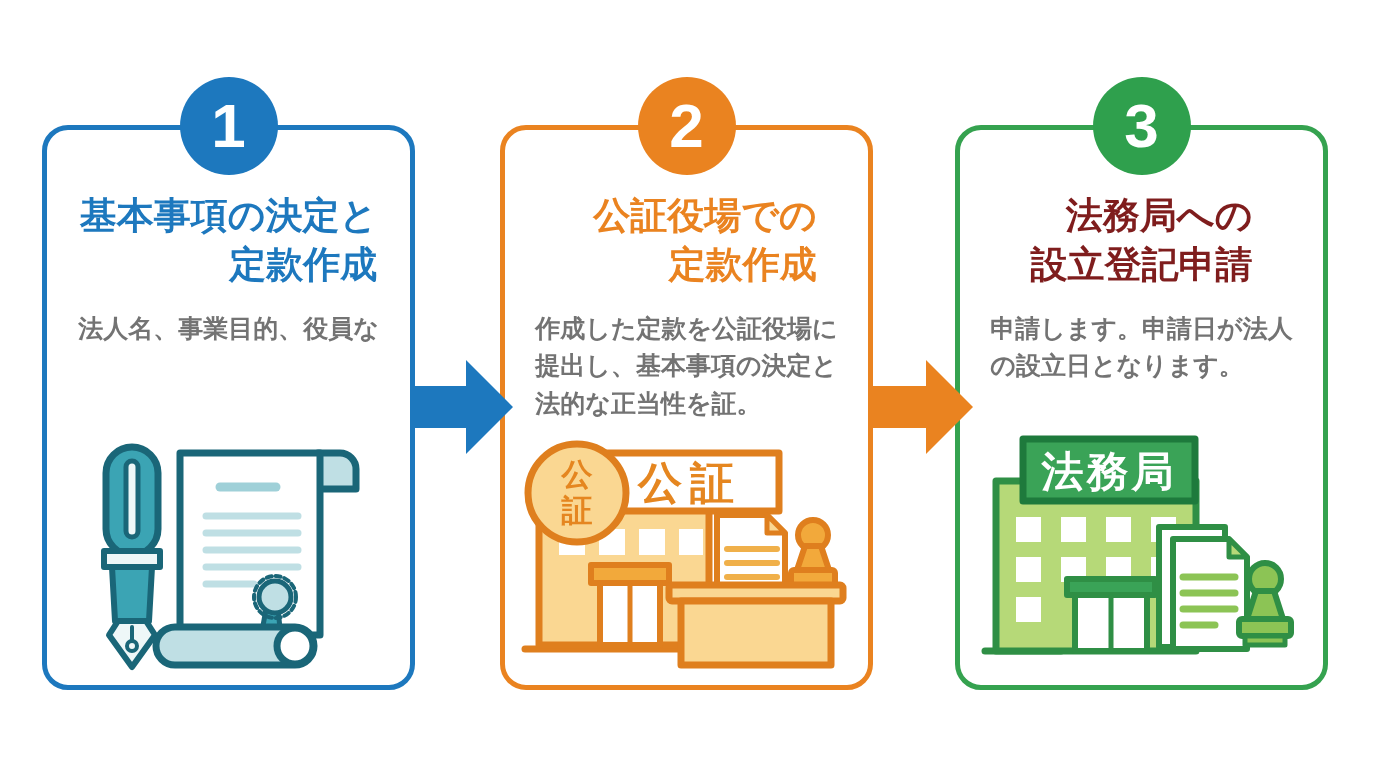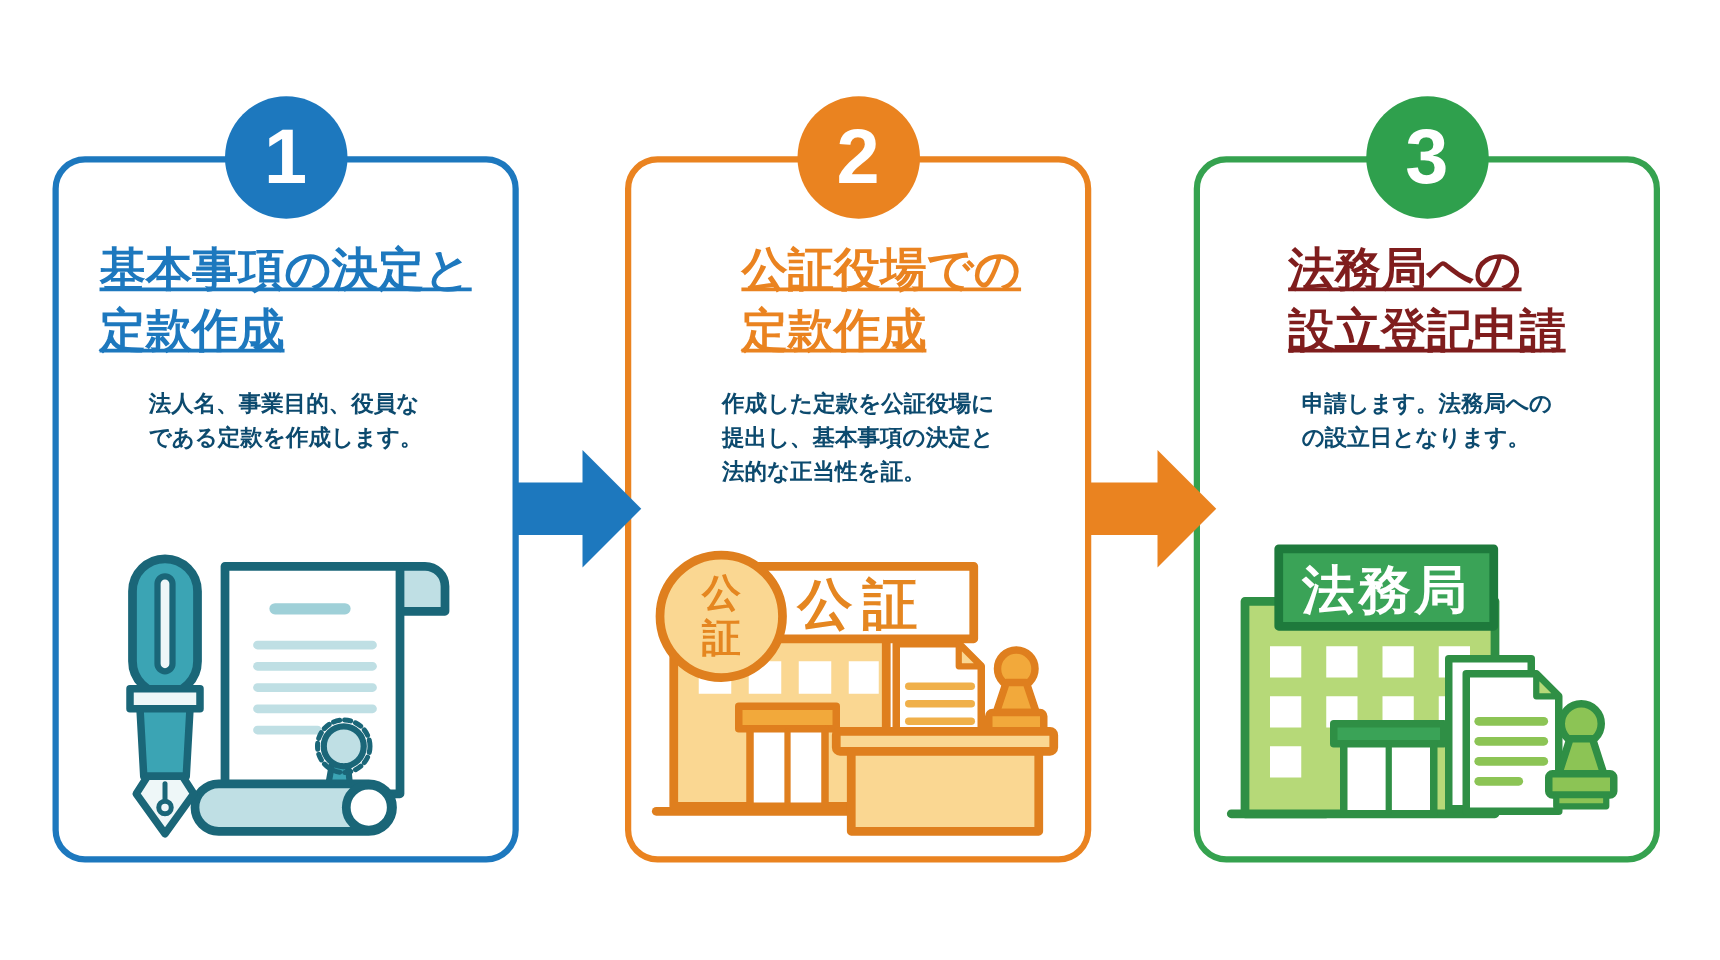--- a/index.html
+++ b/index.html
@@ -24,31 +24,31 @@
     position:absolute;top:-53px;left:50%;transform:translateX(-50%);
     width:98px;height:98px;border-radius:50%;
     display:flex;align-items:center;justify-content:center;
     color:#ffffff;font-size:62px;font-weight:700;line-height:1;
   }
   .card-1 .badge{background:#1d78be;}
   .card-2 .badge{background:#ea8320;}
   .card-3 .badge{background:#2fa04d;}
 
   .title{
-    margin:62px 0 0;text-align:left;
-    font-weight:700;font-size:37px;line-height:1.32;text-decoration:underline;
+    margin:62px 0 0;text-align:right;
+    font-weight:700;font-size:37px;line-height:1.32;
   }
   .card-1 .title{color:#1d78be;}
   .card-2 .title{color:#ea8320;margin-left:37px;}
   .card-3 .title{color:#7f1d1d;}
   .tline{display:block;white-space:nowrap;}
 
   .body-text{
-    margin:20px 0 12px;color:#0c4a6e;
-    font-size:18px;line-height:1.5;font-weight:600;
+    margin:20px 0 12px;color:#737373;
+    font-size:25px;line-height:1.5;font-weight:600;
   }
   .bline{display:block;white-space:nowrap;}
 
   .icon-wrap{margin-top:auto;margin-bottom:12px;line-height:0;}
 
   .arrow{position:absolute;top:359px;width:104px;height:96px;z-index:3;}
   .arrow-1{left:411px;}
   .arrow-2{left:871px;}
   .arrow-1 polygon{fill:#1d78be;}
   .arrow-2 polygon{fill:#ea8320;}
@@ -63,21 +63,20 @@
   <section class="card card-1">
     <div class="badge">
       <span>1</span>
     </div>
     <h2 class="title">
       <span class="tline">基本事項の決定と</span>
       <span class="tline">定款作成</span>
     </h2>
     <p class="body-text">
       <span class="bline">法人名、事業目的、役員な</span>
-      <span class="bline">である定款を作成します。</span>
     </p>
     <div class="icon-wrap">
       <svg width="302" height="234" viewBox="0 0 302 234">
 
         <g stroke-linejoin="round" stroke-linecap="round">
           <path d="M240,14 h22 a16,16 0 0 1 16,16 v20 h-38 z" fill="#bfdfe4" stroke="#1a6678" stroke-width="7"></path>
           <rect x="102" y="14" width="140" height="182" fill="#ffffff" stroke="#1a6678" stroke-width="7"></rect>
           <line x1="142" y1="48" x2="198" y2="48" stroke="#9fd0d8" stroke-width="9"></line>
           <line x1="128" y1="77" x2="220" y2="77" stroke="#bfdfe4" stroke-width="7"></line>
           <line x1="128" y1="94" x2="220" y2="94" stroke="#bfdfe4" stroke-width="7"></line>
@@ -171,21 +170,21 @@
 
   <section class="card card-3">
     <div class="badge">
       <span>3</span>
     </div>
     <h2 class="title">
       <span class="tline">法務局への</span>
       <span class="tline">設立登記申請</span>
     </h2>
     <p class="body-text">
-      <span class="bline">申請します。法務局への</span>
+      <span class="bline">申請します。申請日が法人</span>
       <span class="bline">の設立日となります。</span>
     </p>
     <div class="icon-wrap">
       <svg width="322" height="244" viewBox="0 0 322 244">
         <g stroke-linejoin="round" stroke-linecap="round">
 
           <g>
             <line x1="4" y1="222" x2="80" y2="222" stroke="#2f8f45" stroke-width="7"></line>
             <rect x="15" y="52" width="200" height="170" fill="#b6d978" stroke="#2f8f45" stroke-width="7"></rect>
             <rect x="35" y="88" width="25" height="25" fill="#ffffff"></rect>

